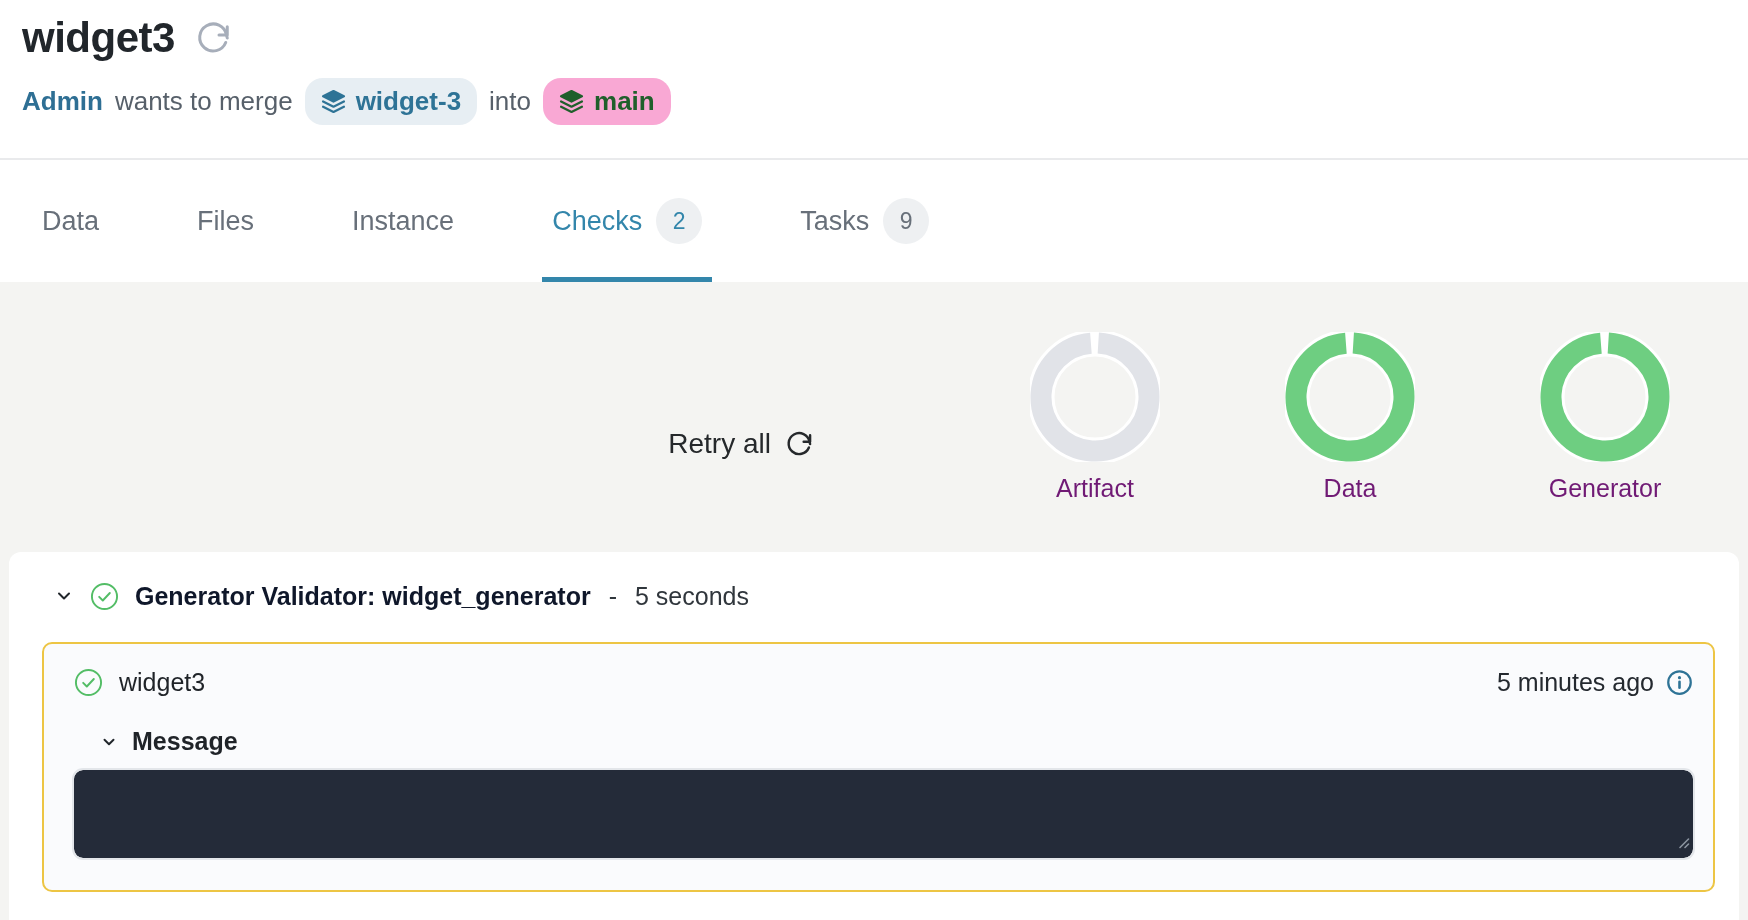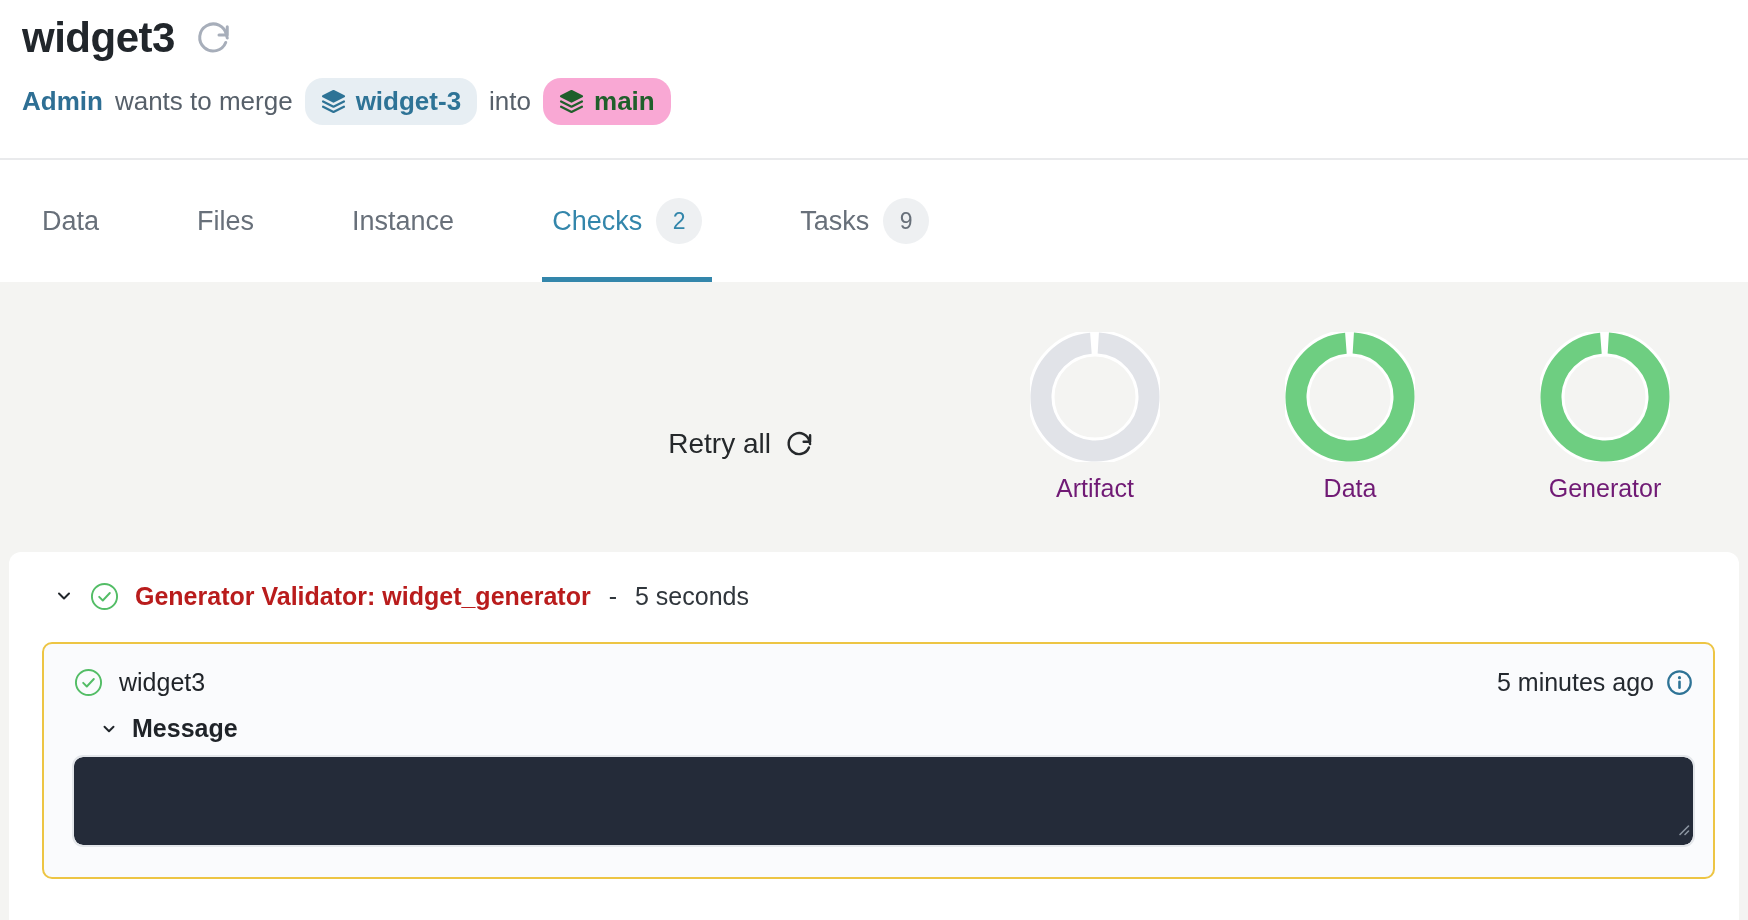--- a/index.html
+++ b/index.html
@@ -43,33 +43,33 @@
 
   
   .panel-wrap { height:368px; background:#f4f4f2; }
   .panel { margin:0 9px; height:100%; background:#fff; border-radius:12px 12px 0 0; padding:22px 24px 0 33px; }
 
   .validator-row { display:flex; align-items:center; gap:16px; padding-left:12px; height:44px; font-size:25px; }
   .chevron-icon { color:#21262b; display:flex; cursor:pointer; }
   .validator-row .chevron-icon svg { width:20px; height:20px; }
   .check-circle-icon { color:#53bd66; display:flex; }
   .check-circle-icon svg { width:29px; height:29px; }
-  .validator-title { font-weight:bold; color:#b91c1c; }
+  .validator-title { font-weight:bold; color:#0f172a; }
   .validator-sep { color:#30363c; margin:0 2px; }
   .validator-duration { color:#30363c; }
 
   
   .result-card { margin-top:24px; border:2px solid #edc544; border-radius:10px; background:#fafbfd; padding:24px 20px 32px 30px; }
   .result-head { display:flex; align-items:center; justify-content:space-between; }
   .result-name-group { display:flex; align-items:center; gap:16px; font-size:25px; color:#1f2328; }
   .result-meta { display:flex; align-items:center; gap:12px; font-size:25px; color:#24292f;justify-content:space-between; }
   .info-icon { color:#2e7396; display:flex; cursor:pointer; }
   .info-icon svg { width:27px; height:27px; }
 
-  .message-row { margin-top:17px; padding-left:26px; display:flex; align-items:center; gap:14px; font-size:25px; }
+  .message-row { margin-top:30px; padding-left:26px; display:flex; align-items:center; gap:14px; font-size:25px; }
   .message-row .chevron-icon svg { width:18px; height:18px; }
   .message-label { font-weight:bold; color:#1f2328; }
 
   .message-box { position:relative; margin-top:14px; height:88px; background:#242b39; border-radius:9px; outline:2px solid #e3e6ea;
     display:flex; align-items:center; padding-left:26px;
     font-family:"DejaVu Sans Mono", monospace; font-size:26px; color:#d3d6da; }
   .resize-grip { position:absolute; right:3px; bottom:3px; color:#8b94a0; }
   .resize-grip svg { width:16px; height:16px; }
 </style>
 </head>

